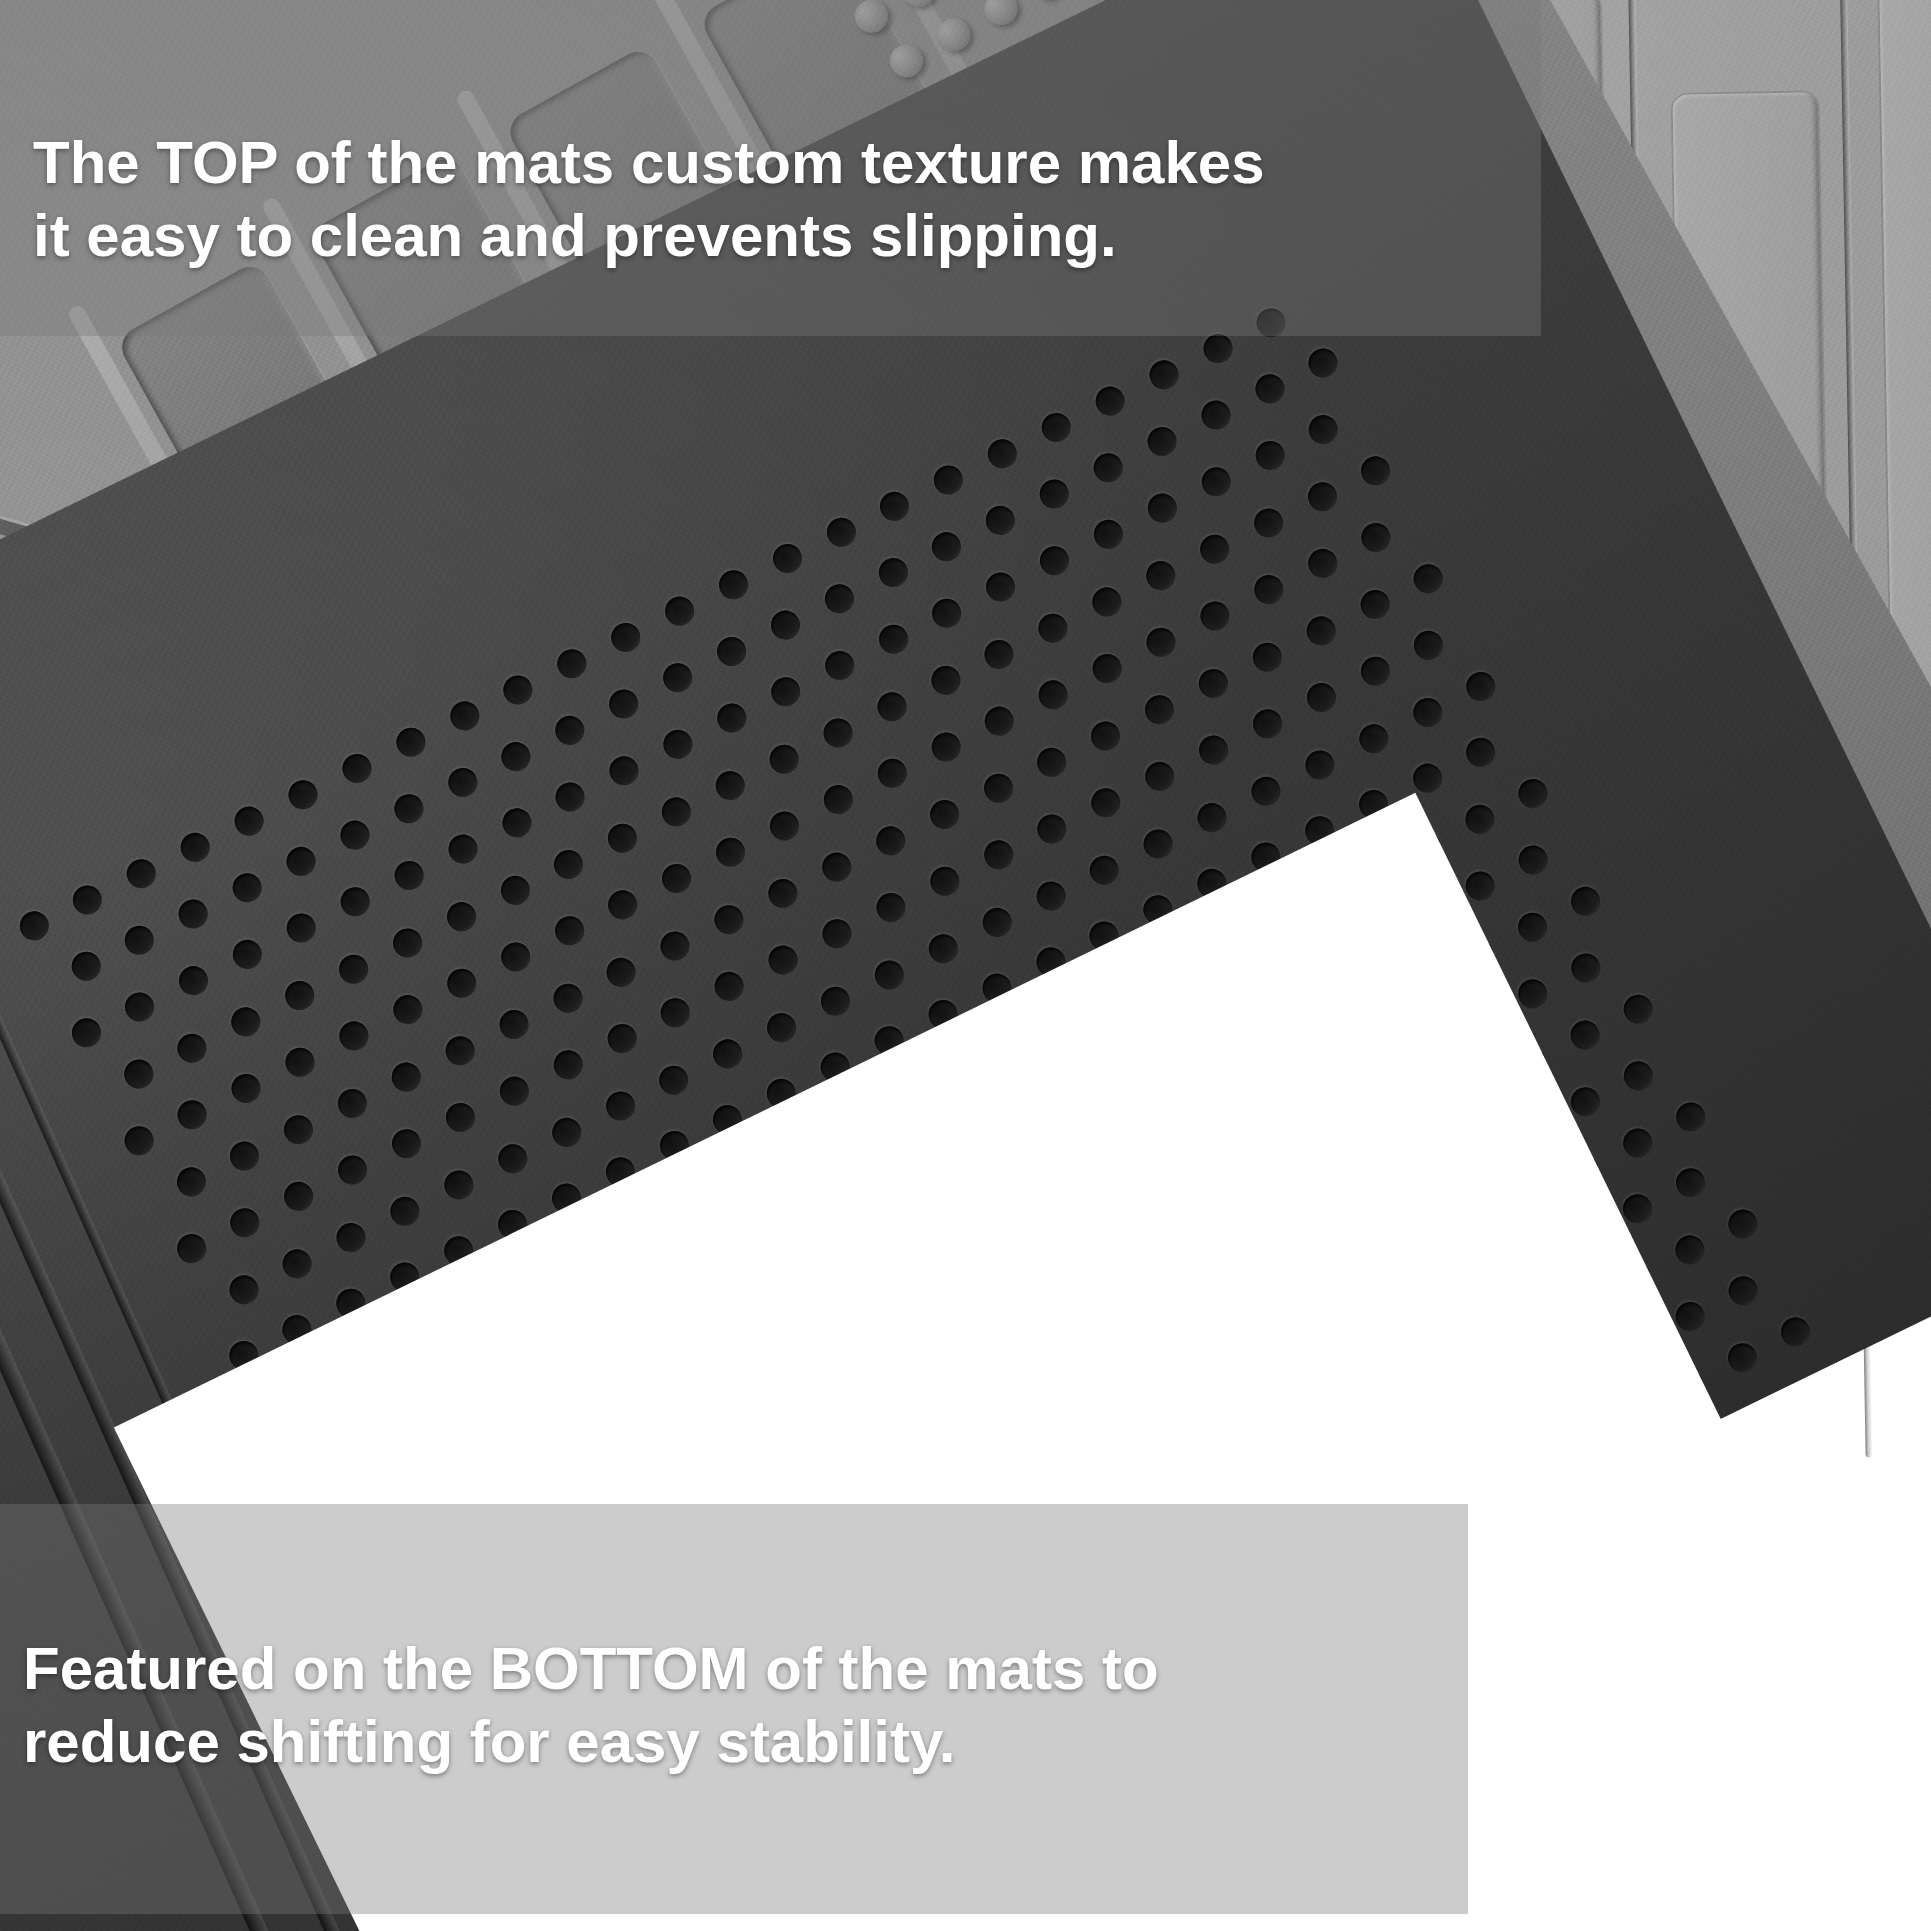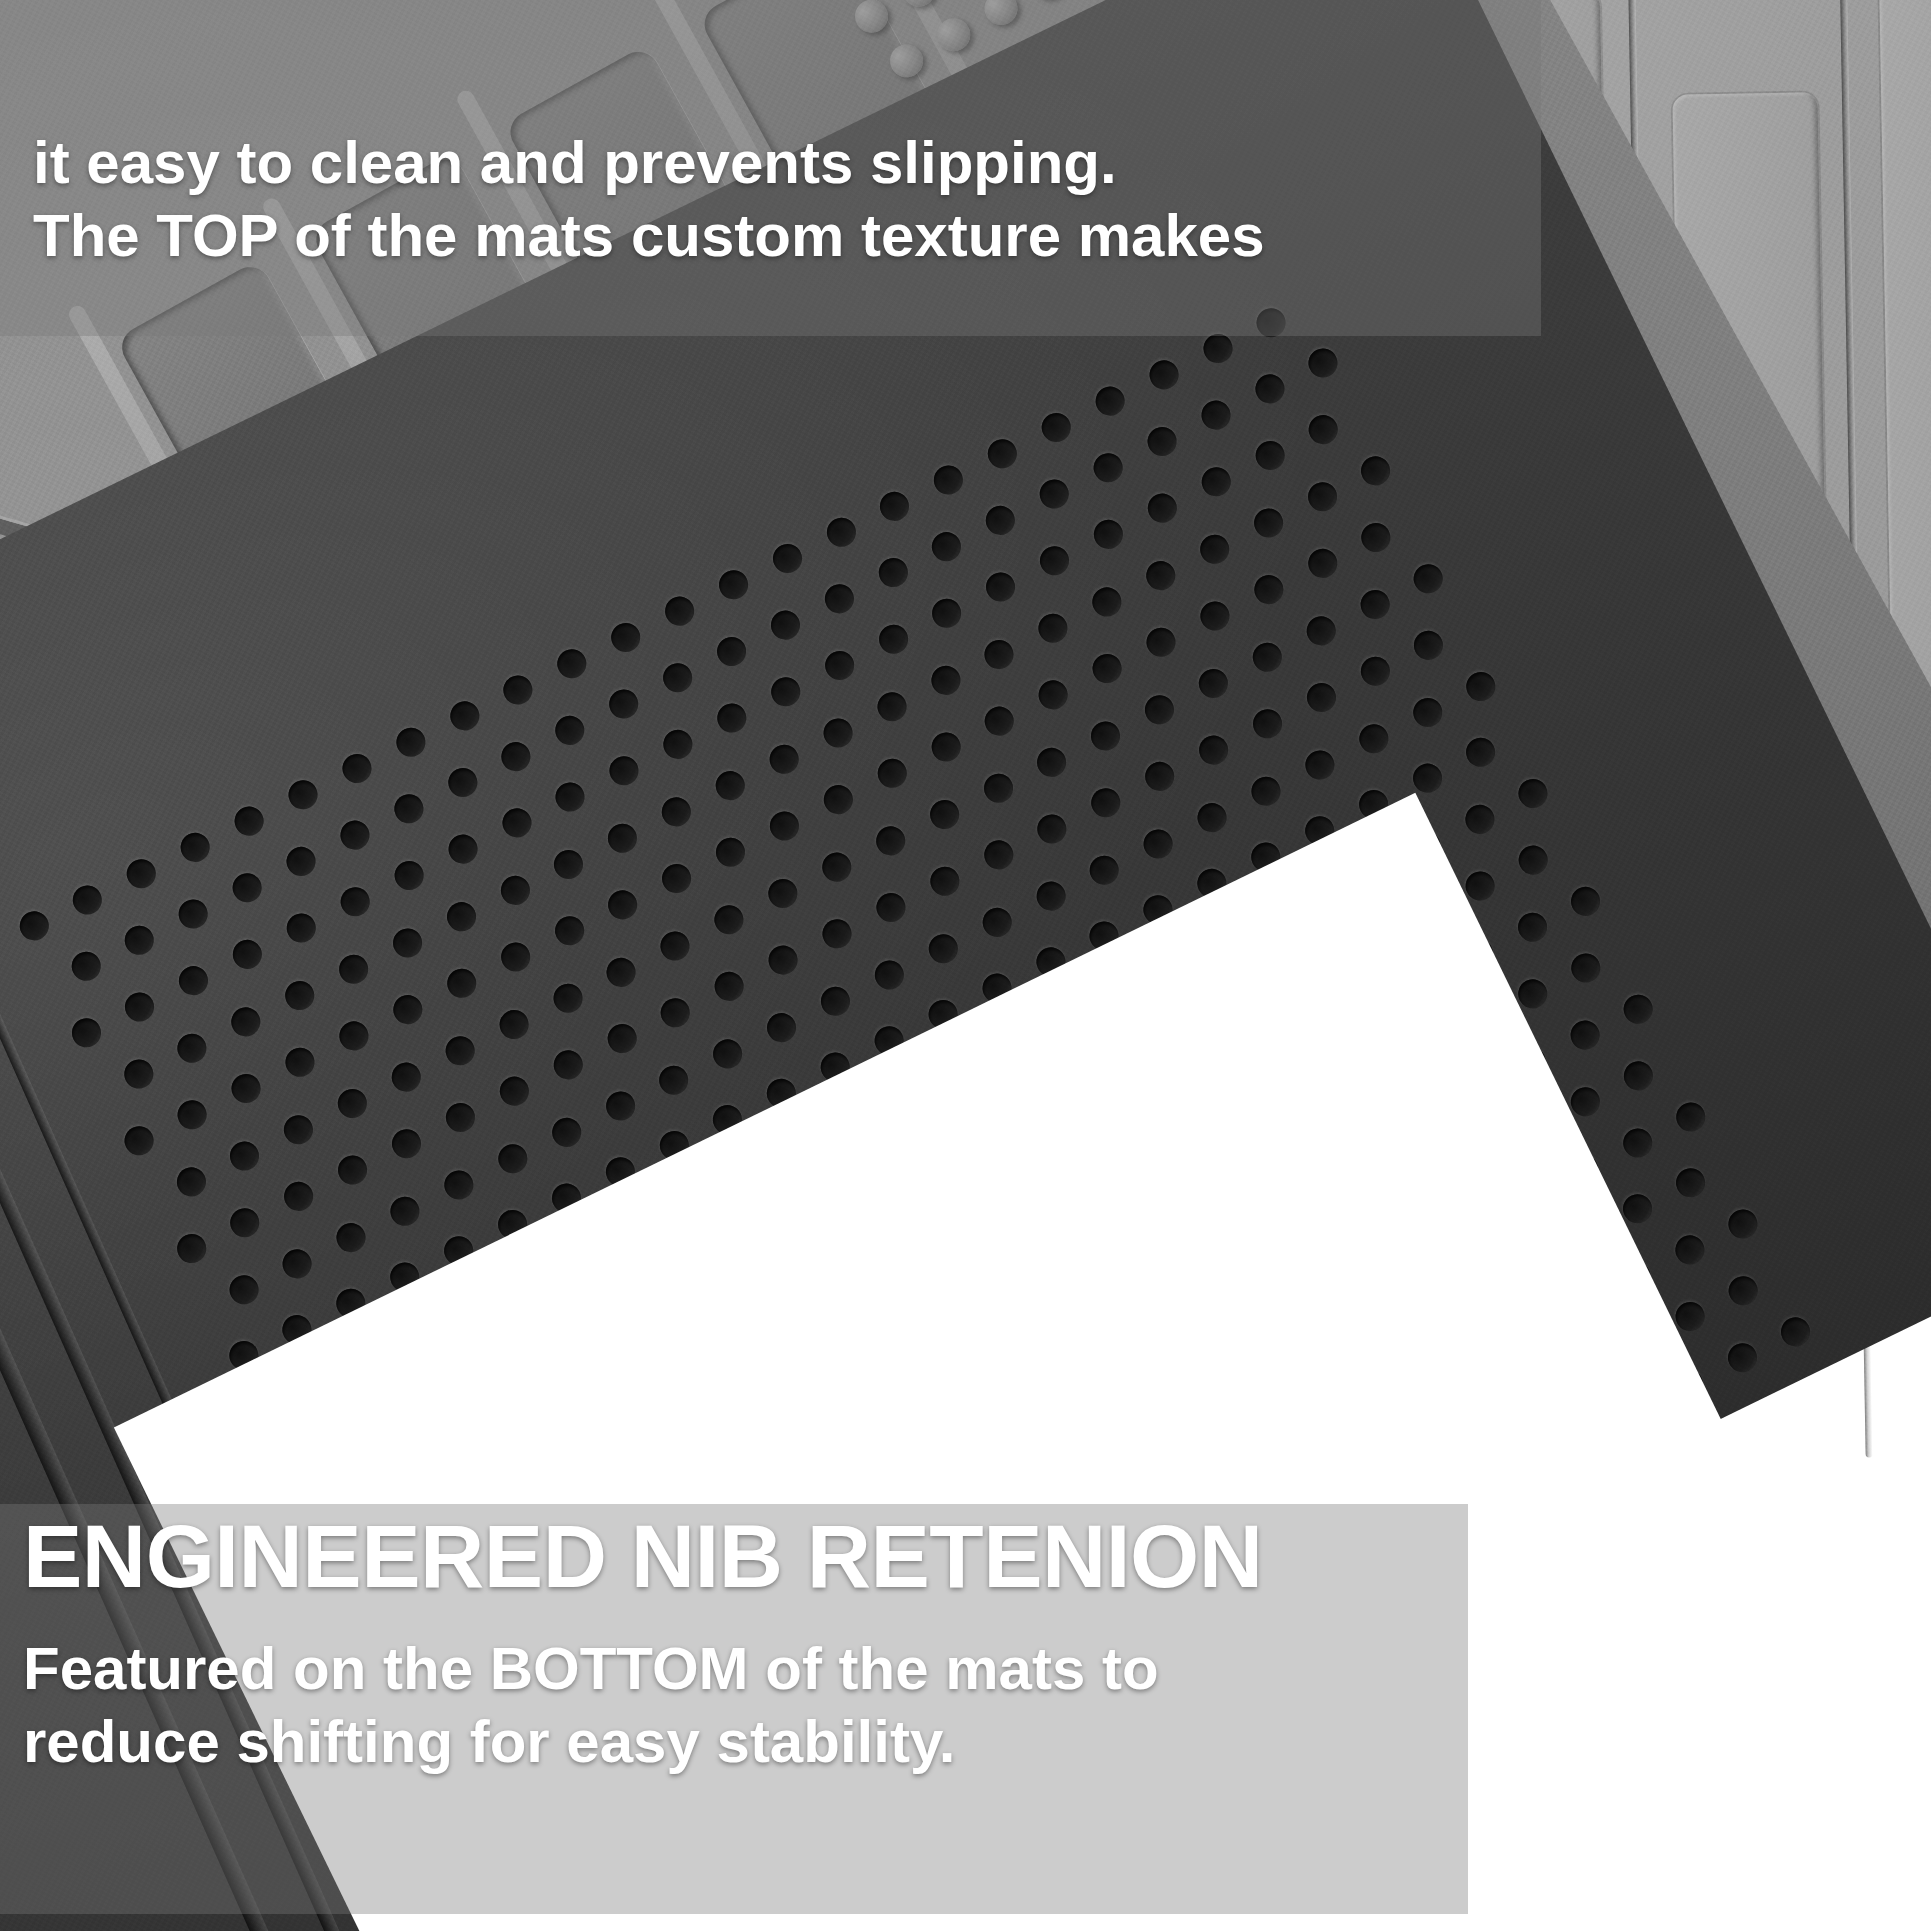--- a/index.html
+++ b/index.html
@@ -767,27 +767,26 @@
 
     <div class="white-wedge"></div>
 
     <div class="grain"></div>
   </div>
 
   <div class="band" id="band-top"></div>
 
 
   <div class="subline" id="top-sub">
+    <div>The TOP of the mats custom texture makes</div>
     <div>it easy to clean and prevents slipping.</div>
-    <div>The TOP of the mats custom texture makes</div>
   </div>
 
   <div class="band" id="band-bottom"></div>
 
-  <div class="headline" id="bot-headline">ENGINEERED NIB RETENION</div>
 
   <div class="subline" id="bot-sub">
     <div>Featured on the BOTTOM of the mats to</div>
     <div>reduce shifting for easy stability.</div>
   </div>
 
 </div>
 
 
 </body></html>

